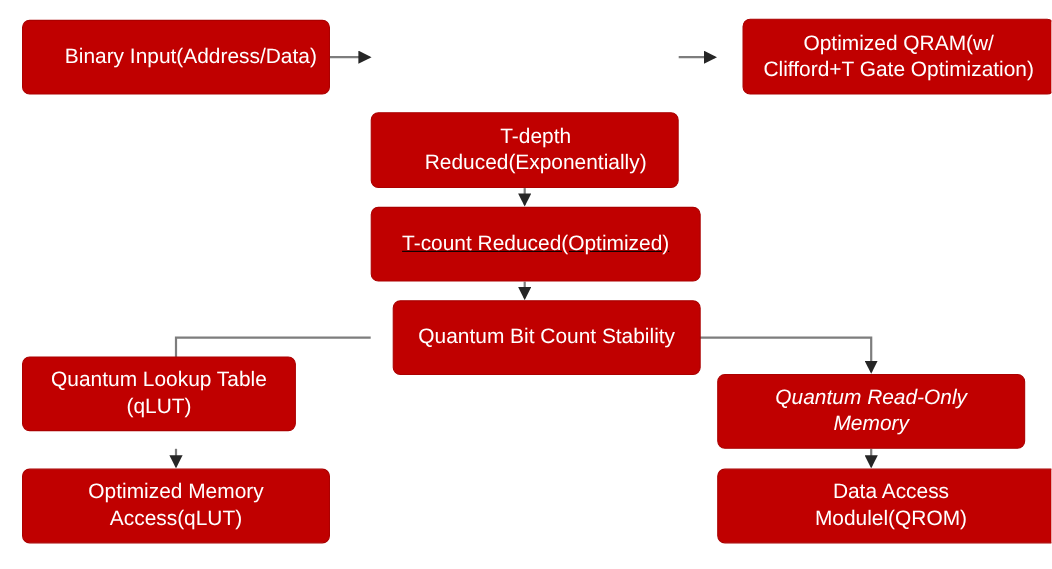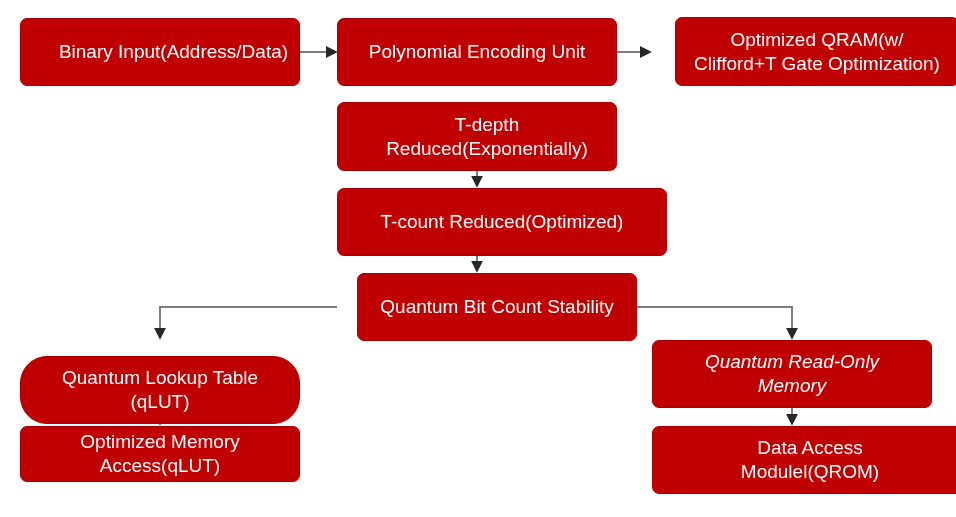--- a/index.html
+++ b/index.html
@@ -69,48 +69,45 @@
     <path class="edge" d="M337,307 L160,307 L160,338" marker-end="url(#ah)"></path>
     <path class="edge" d="M617,307 L792,307 L792,338" marker-end="url(#ah)"></path>
     <path class="edge" d="M160,408 L160,424" marker-end="url(#ah)"></path>
     <path class="edge" d="M792,408 L792,424" marker-end="url(#ah)"></path>
   </svg>
 
   <div class="node" style="left:20px; top:18px; width:280px; height:68px;padding-left:36px;">
     <span class="label">Binary Input(Address/Data)</span>
   </div>
 
-  <div class="node" style="left:337px; top:18px; width:280px; height:68px;">
-    <span class="label">Polynomial Encoding Unit</span>
-  </div>
 
   <div class="node" style="left:651px; top:17px; width:284px; height:69px;margin-left:24px;">
     <span class="label">Optimized QRAM(w/
 Clifford+T Gate Optimization)</span>
   </div>
 
   <div class="node" style="left:337px; top:102px; width:280px; height:69px;padding-left:29px;">
     <span class="label">T-depth
 Reduced(Exponentially)</span>
   </div>
 
-  <div class="node" style="left:337px; top:188px; width:330px; height:68px;">
+  <div class="node" style="left:337px; top:188px; width:300px; height:68px;text-decoration:underline;">
     <span class="label">T-count Reduced(Optimized)</span>
   </div>
 
   <div class="node" style="left:357px; top:273px; width:280px; height:68px;">
     <span class="label">Quantum Bit Count Stability</span>
   </div>
 
-  <div class="node" style="left:20px; top:356px; width:280px; height:68px;border-radius:27px;">
+  <div class="node" style="left:20px; top:324px; width:249px; height:68px;">
     <span class="label">Quantum Lookup Table
 (qLUT)</span>
   </div>
 
-  <div class="node" style="left:20px; top:426px; width:280px; height:56px;">
+  <div class="node" style="left:20px; top:426px; width:280px; height:68px;">
     <span class="label">Optimized Memory
 Access(qLUT)</span>
   </div>
 
   <div class="node" style="left:652px; top:340px; width:280px; height:68px;font-style:italic;">
     <span class="label">Quantum Read-Only
 Memory</span>
   </div>
 
   <div class="node" style="left:652px; top:426px; width:316px; height:68px;">

